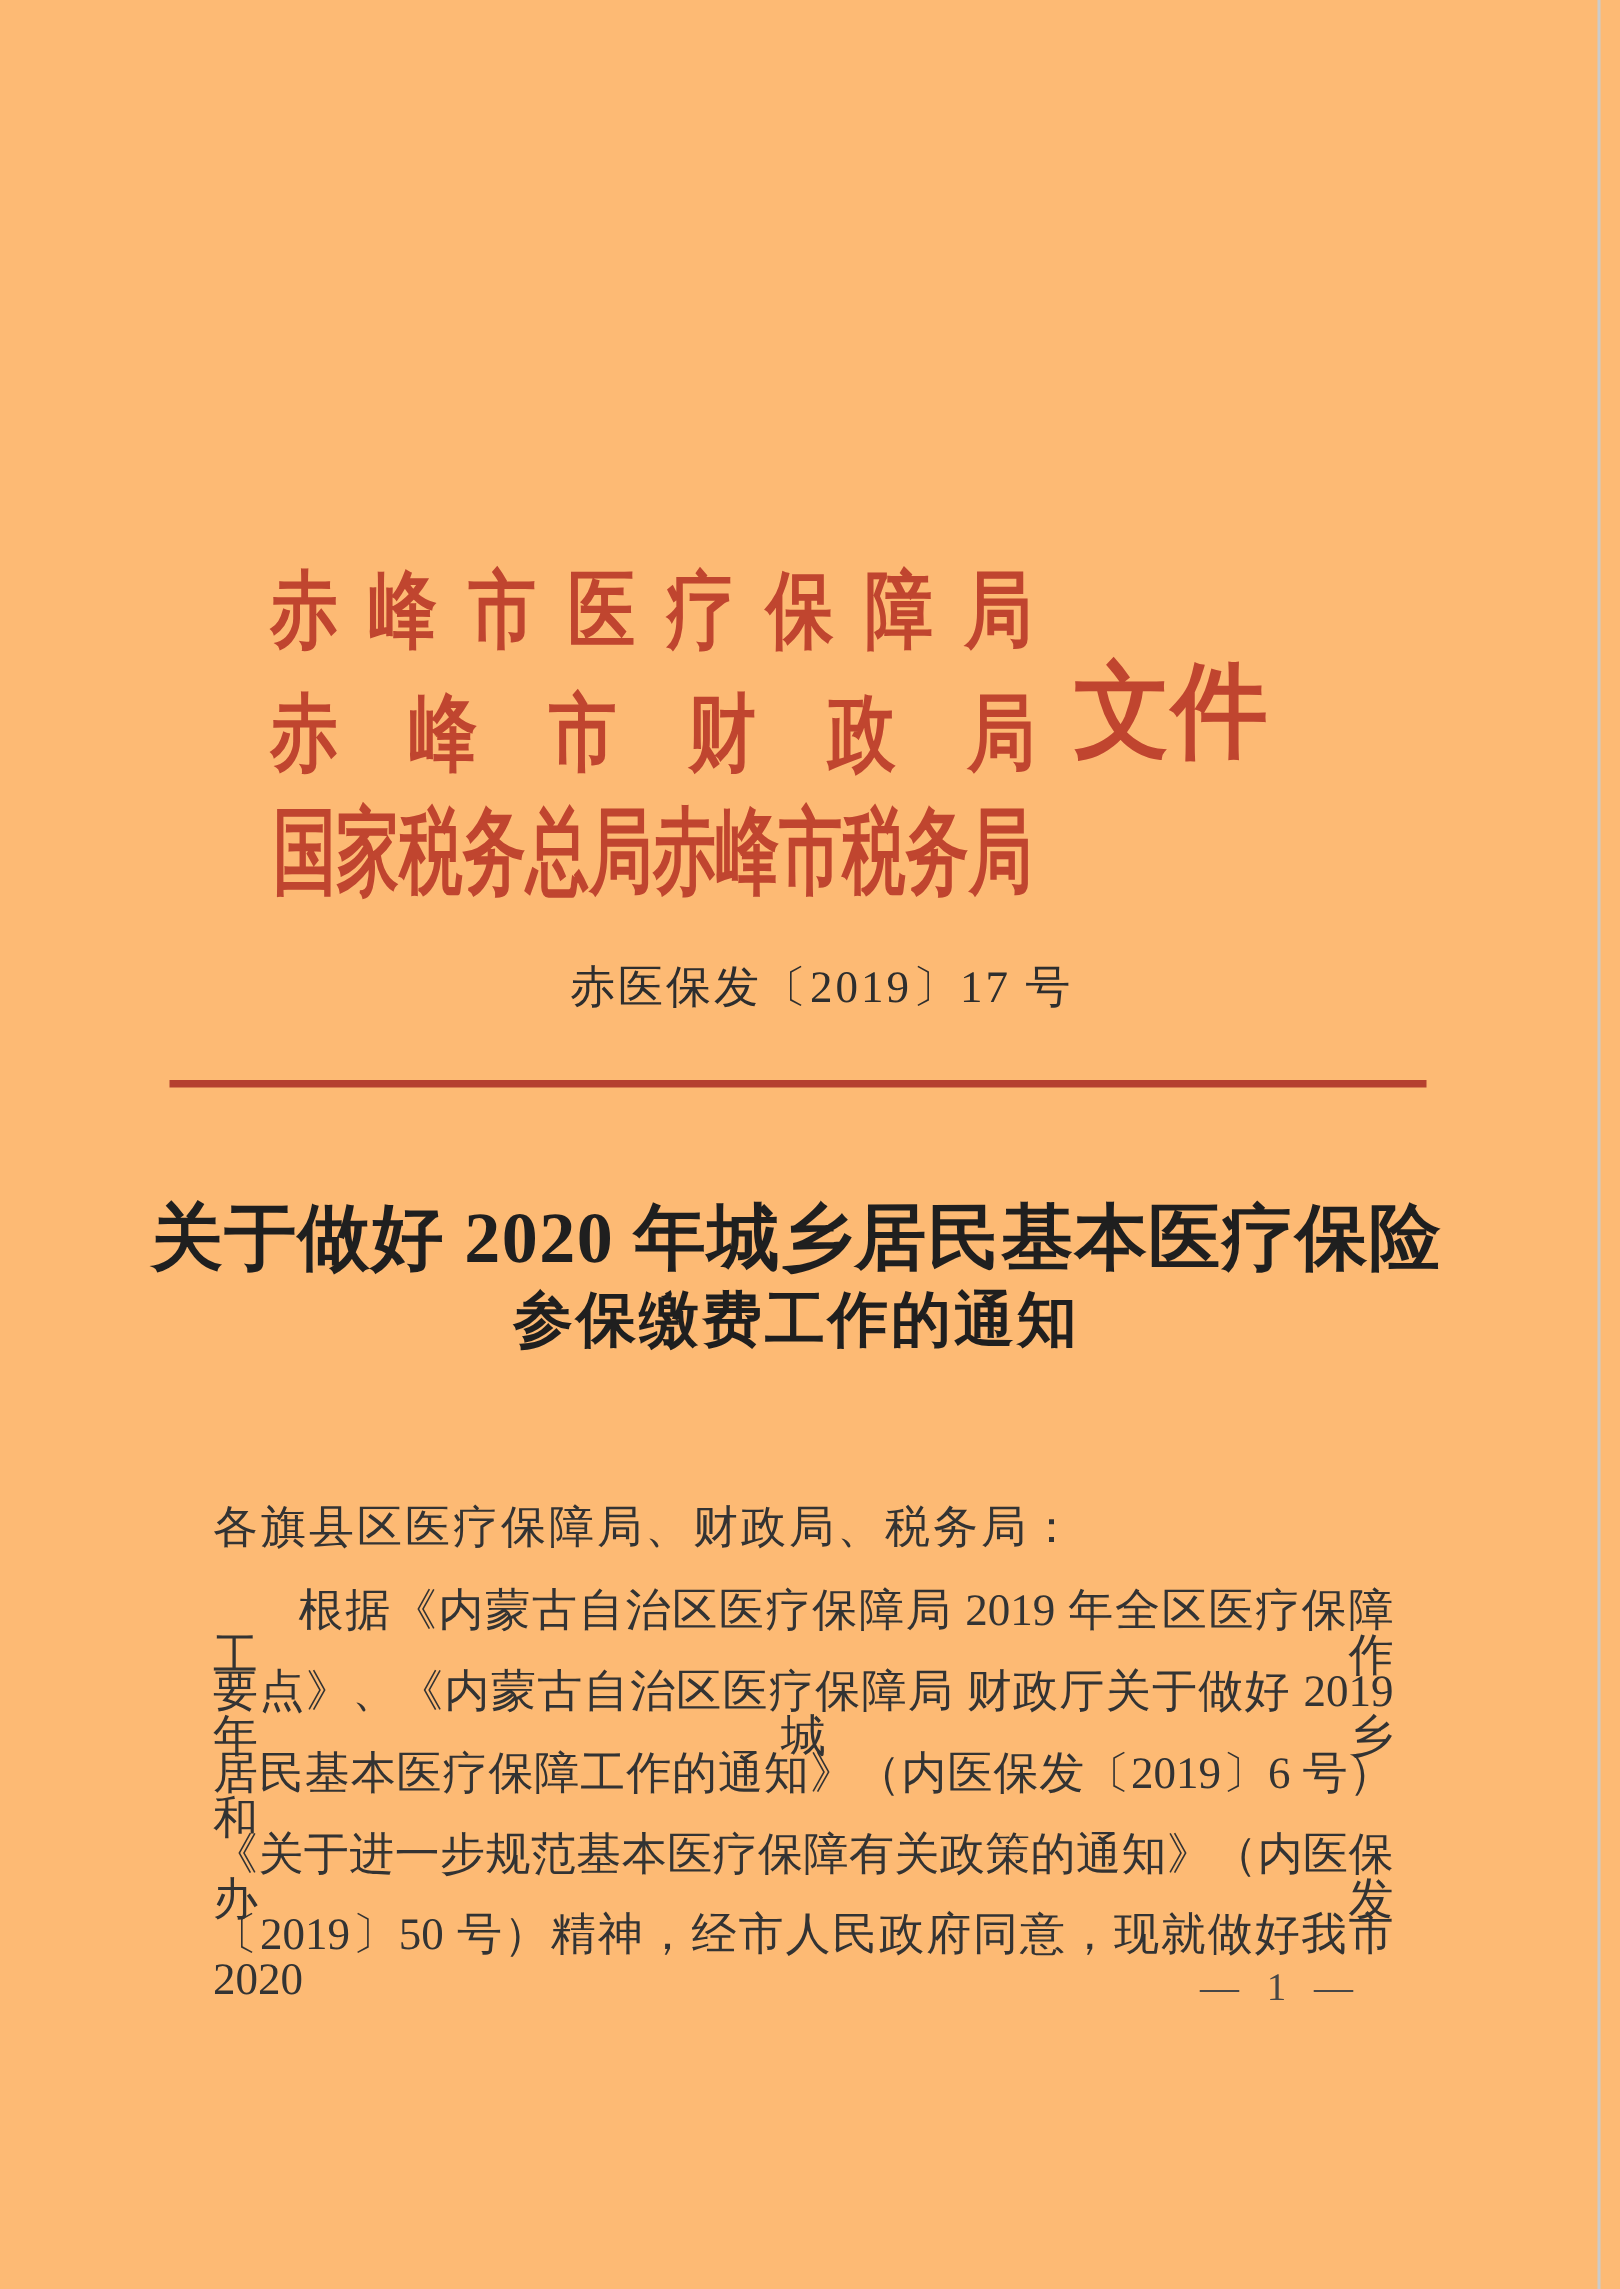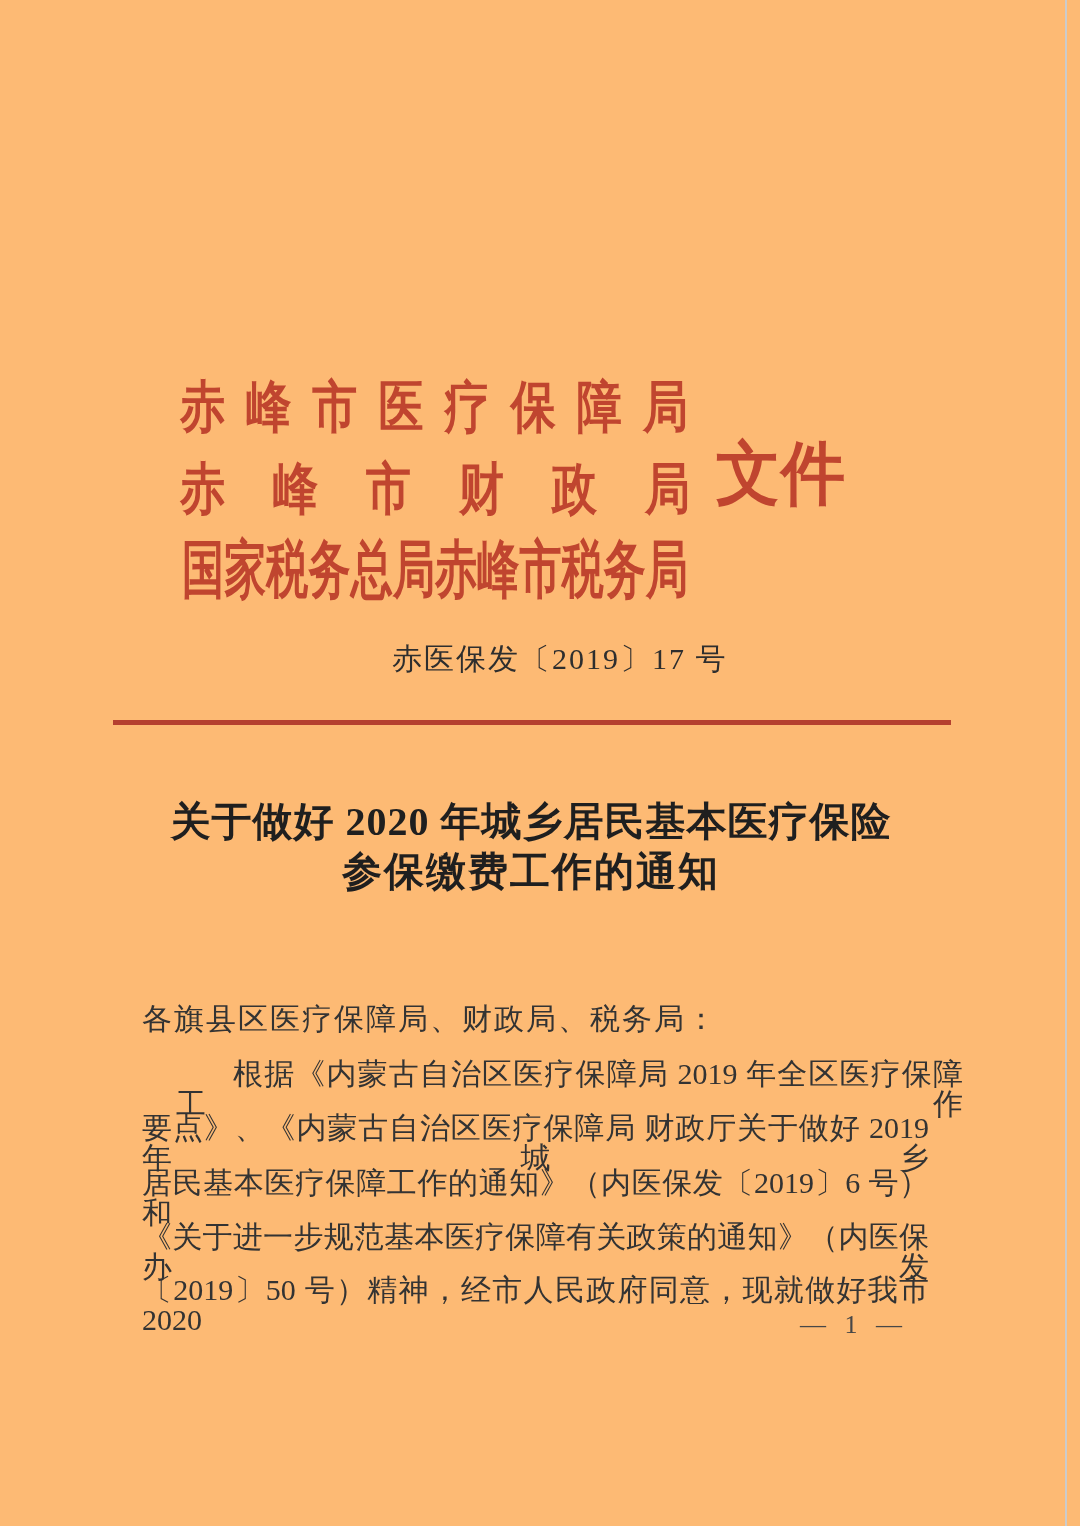--- a/index.html
+++ b/index.html
@@ -53,41 +53,40 @@
   }
   .doc-number {
     position: absolute;
     left: 380px;
     top: 644px;
     font-size: 30px;
     line-height: 1;
     color: #2e2e2e;
     letter-spacing: 2px;
     white-space: nowrap;
-    margin-left: 12px;
   }
   .red-rule {
     position: absolute;
     left: 113px;
     top: 720px;
     width: 838px;
     height: 5px;
     background: #b5402f;
   }
   .doc-title {
     position: absolute;
     left: 0;
     top: 802px;
     width: 1062px;
     text-align: center;
     color: #1f1f1f;
     font-weight: 700;
   }
   .doc-title .t-line1 {
-    font-size: 40px;
+    font-size: 48px;
     line-height: 1;
     letter-spacing: 1px;
     display: block;
   }
   .doc-title .t-line2 {
     font-size: 40px;
     line-height: 1;
     letter-spacing: 2px;
     display: block;
     margin-top: 10px;
@@ -100,21 +99,21 @@
     line-height: 1;
     color: #333333;
     white-space: nowrap;
   }
   .body-just {
     text-align: justify;
     text-align-last: justify;
     white-space: normal;
   }
   .salutation { top: 1004px; letter-spacing: 2px; }
-  .bl-0 { top: 1059px; text-indent: 57px; margin-left: 34px; }
+  .bl-0 { top: 1059px; text-indent: 57px; }
   .bl-1 { top: 1113px; }
   .bl-2 { top: 1168px; }
   .bl-3 { top: 1222px; }
   .bl-4 { top: 1275px; }
   .page-number {
     position: absolute;
     left: 800px;
     top: 1312px;
     font-size: 26px;
     line-height: 1;

